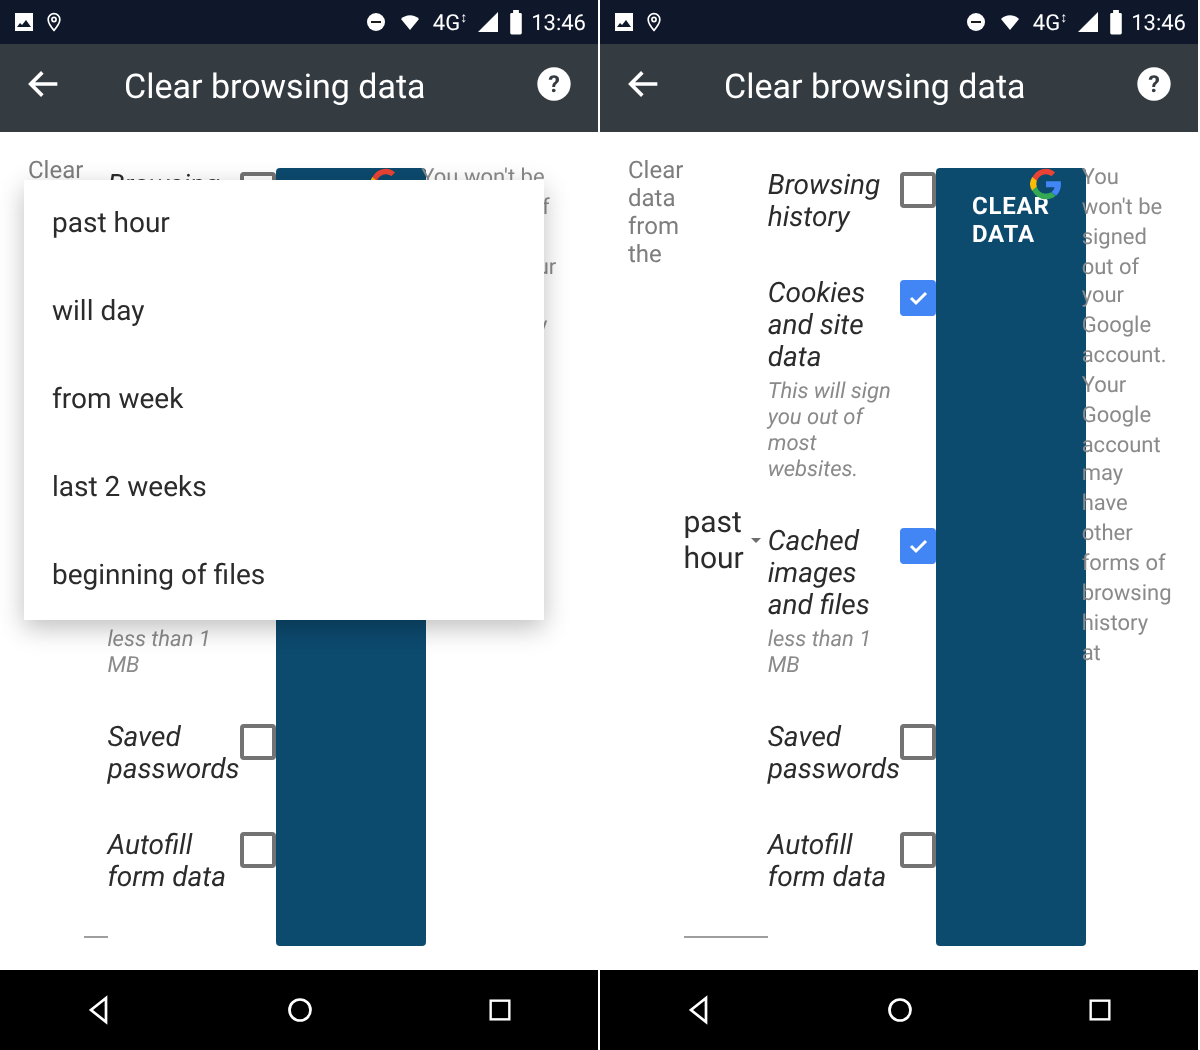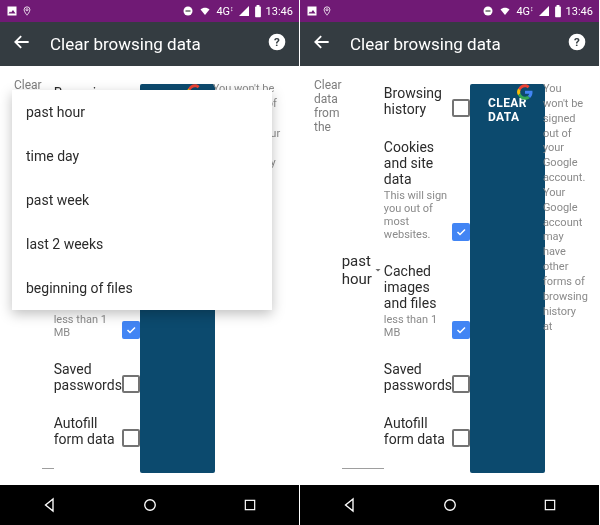--- a/index.html
+++ b/index.html
@@ -1,37 +1,37 @@
 <!DOCTYPE html>
 <html><head>
 <meta charset="utf-8">
 <style>
 * { margin:0; padding:0; box-sizing:border-box; font-family: Roboto, "Helvetica Neue", Arial, sans-serif; }
 body { background:#fff; display:flex; width:600px; height:525px; }
 .screen { width:300px; height:525px; position:relative; background:#fff; display:flex; flex-direction:column; overflow:hidden; border-right:1px solid #fff; }
 
-.statusbar { height:22px; background:#701a75; display:flex; align-items:center; color:#fff; font-size:11px; padding:0 6px;gap:12px; }
+.statusbar { height:22px; background:#0f172a; display:flex; align-items:center; color:#fff; font-size:11px; padding:0 6px;gap:12px; }
 .statusbar .left, .statusbar .right { display:flex; align-items:center; gap:4px; }
 .statusbar .right { margin-left:auto; }
 .statusbar svg { display:block; }
 .statusbar .txt { font-size:11px; }
 .superscript { font-size:7px; vertical-align:top; }
 
 .appbar { height:44px; background:#343c41; display:flex; align-items:center; padding:0 12px; color:#fff; }
-.appbar .title { font-size:17px; font-weight:400; margin-left:18px; }
+.appbar .title { font-size:17px; font-weight:400; margin-left:30px; }
 .appbar .help { margin-left:auto; }
 
 .content { flex:1; position:relative; padding:8px 14px 4px 14px; overflow:hidden; display:flex; flex-direction:row; }
 .labelsmall { font-size:12px; color:#7d7d7d; margin:4px 0 8px 0; }
 
 .ddline { display:flex; align-items:center; border-bottom:1px solid #9e9e9e; padding:2px 0 4px 0; margin-bottom:12px; }
 .ddline .ddval { font-size:15px; color:#2b2b2b; }
 .ddline .caret { margin-left:auto; }
 
-.row { display:flex; align-items:flex-end; padding:11px 0; }
+.row { display:flex; align-items:flex-start; padding:11px 0;font-style:italic; }
 .row .txtcol { flex:1; }
 .row .lbl { font-size:14px; color:#2b2b2b; }
 .row .sub { font-size:11px; color:#8a8a8a; margin-top:2px; }
 .chk { width:18px; height:18px; border:2px solid #737373; border-radius:2px; flex:0 0 18px; display:flex; align-items:center; justify-content:center; margin-top:1px; }
 .chk.checked { border-color:#4285f4; background:#4285f4; }
 .chk.checked svg { stroke:#fff; }
 
 .cdbtn { margin:10px 0 8px 0; background:#0c4a6e; color:#fff; font-size:12px; font-weight:700; letter-spacing:0.4px; padding:12px 18px; width:max-content; border-radius:2px; }
 
 .divider { border-top:1px solid #e5e5e5; margin:4px -14px 0 -14px; }
@@ -172,22 +172,22 @@
             <path fill="#4285F4" d="M46.5 24.5c0-1.6-.1-3.1-.4-4.5H24v9h12.7c-.5 3-2.2 5.5-4.6 7.2l7.1 5.5C43.7 37.6 46.5 31.6 46.5 24.5z"></path>
             <path fill="#FBBC05" d="M10.3 28c-.5-1.4-.8-2.9-.8-4.5s.3-3.1.8-4.5l-6.9-5.4C1.6 17 0 20.3 0 24s1.6 7 3.4 10.4L10.3 28z"></path>
             <path fill="#34A853" d="M24 47c6 0 11-2 14.6-5.3l-7.1-5.5c-2 1.3-4.5 2.2-7.5 2.2-6.5 0-12-4.5-13.7-10.4l-6.9 5.4C6.9 41.4 14.8 47 24 47z"></path>
           </svg>
       </span>
       <div class="ntxt">You won't be signed out of your Google account. Your Google account may have other forms of browsing history at</div>
     </div>
 
     <div class="menu" id="menuL">
         <div class="item">past hour</div>
-        <div class="item">time day</div>
-        <div class="item">past week</div>
+        <div class="item">will day</div>
+        <div class="item">from week</div>
         <div class="item">last 2 weeks</div>
         <div class="item">beginning of files</div>
       </div>
   </div>
 
   <div class="navbar">
     <span>
       <svg width="18" height="18" viewBox="0 0 24 24" fill="none" stroke="#fff" stroke-width="1.8">
           <path d="M16 4 6 12l10 8V4z"></path>
         </svg>

